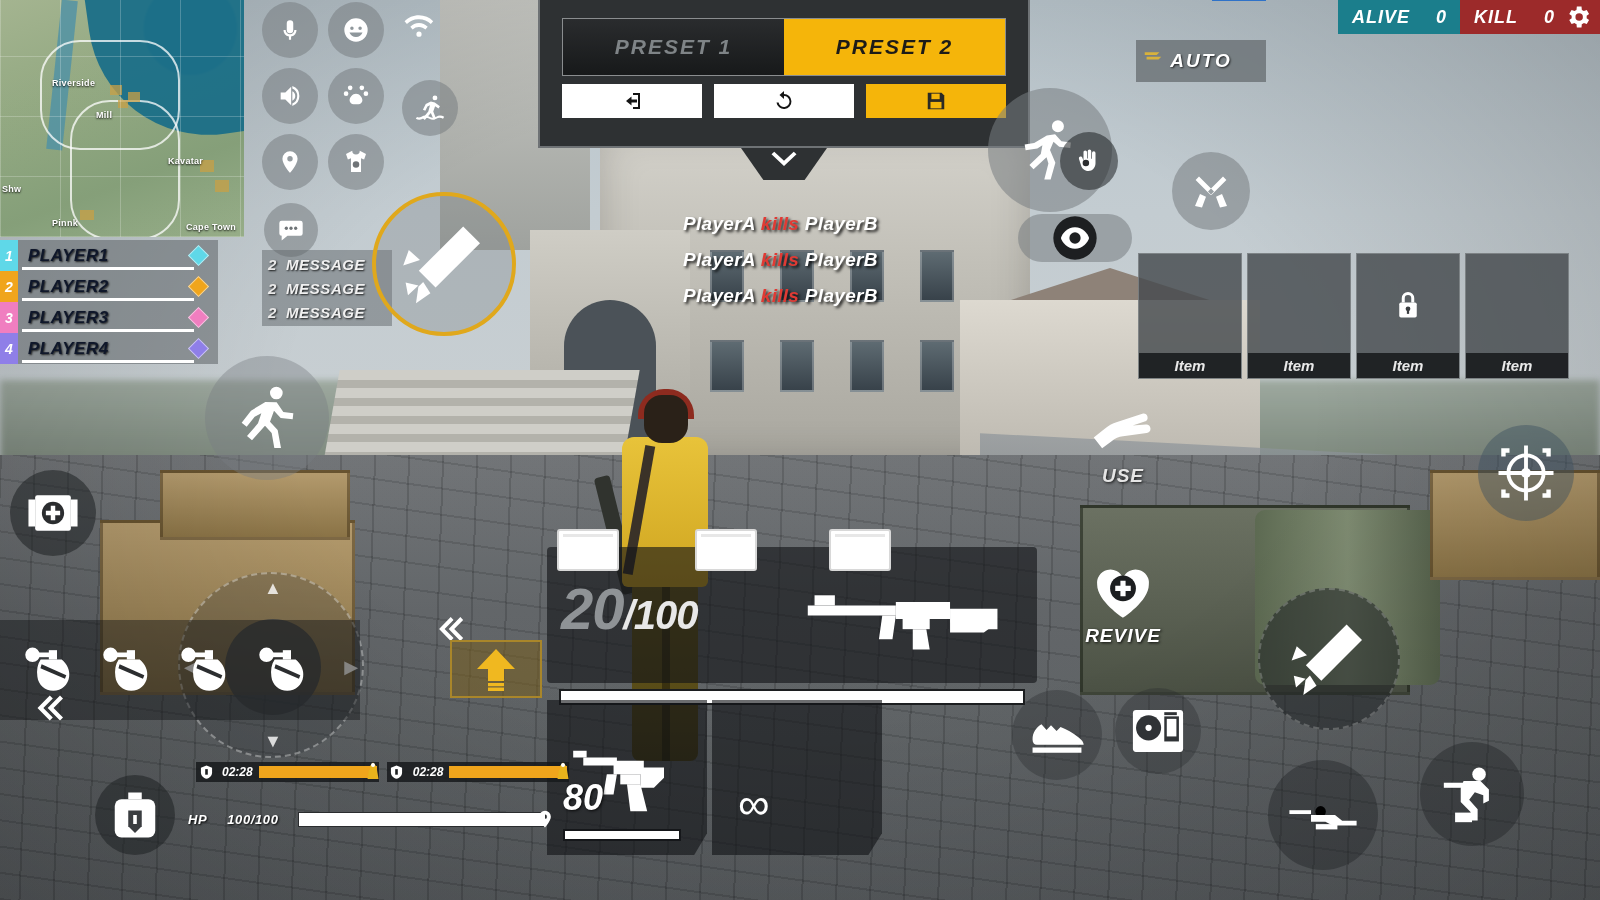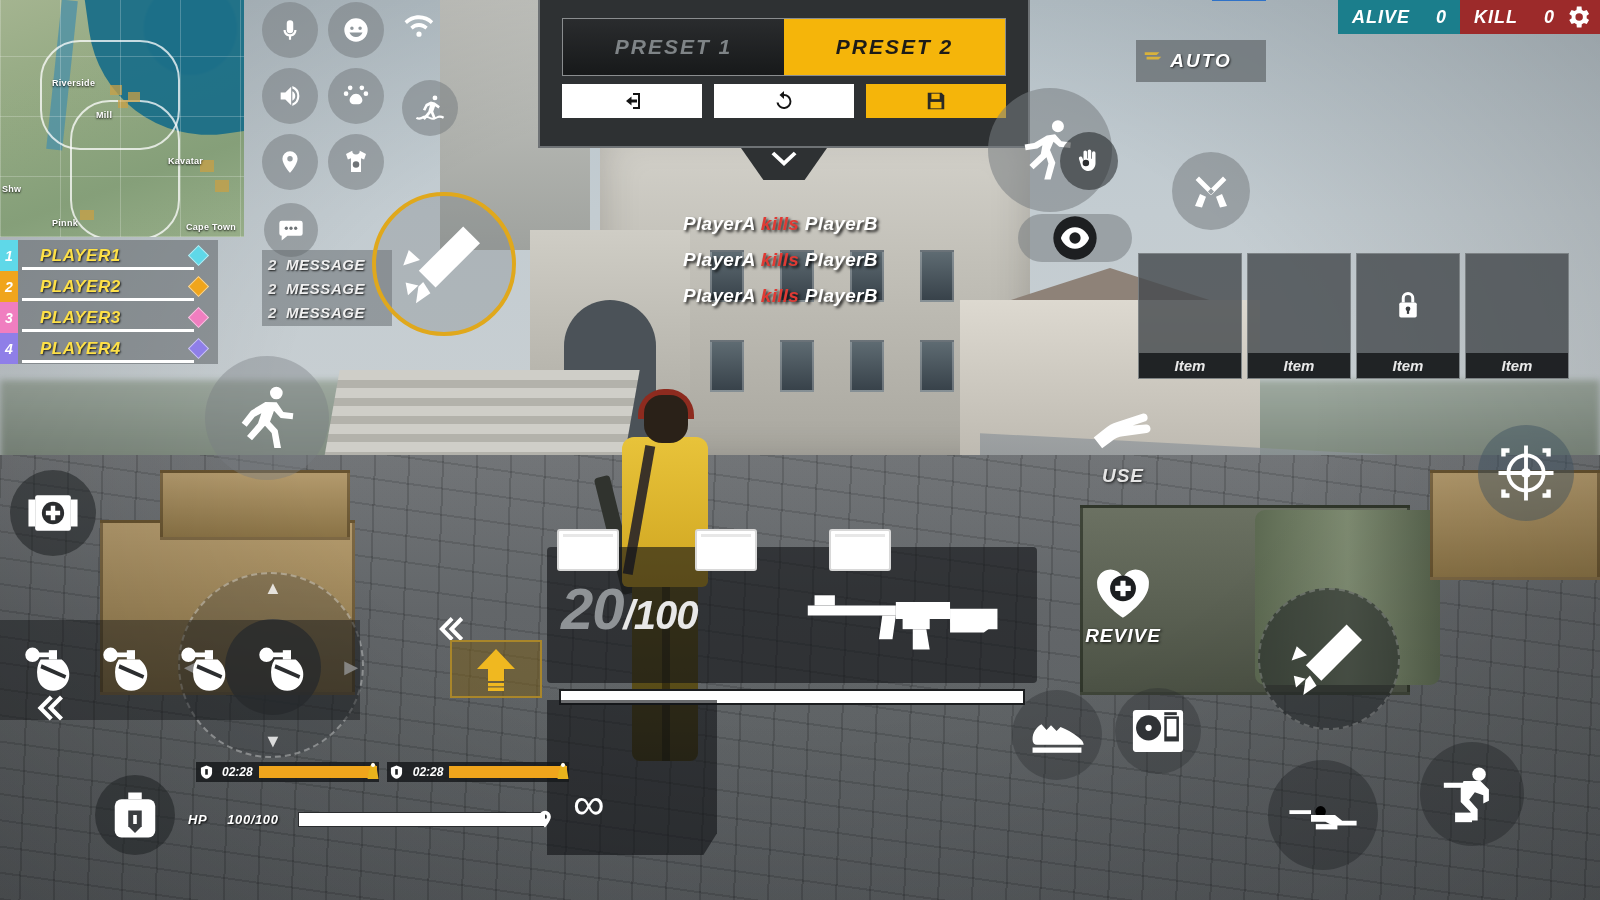--- a/index.html
+++ b/index.html
@@ -135,21 +135,21 @@
     position:absolute; color:#fff; font-size:9px; font-weight:bold;
     text-shadow:0 1px 2px rgba(0,0,0,.9); letter-spacing:.3px; white-space:nowrap;
   }
 
   
   #roster { position:absolute; left:0; top:240px; width:218px; }
   .r-row { position:relative; height:31px; display:flex; align-items:center;
            background: rgba(92,98,102,.55); }
   .r-num { width:18px; height:31px; display:flex; align-items:center; justify-content:center;
            color:#fff; font-size:14px; font-weight:bold; font-style:italic; }
-  .r-name { flex:1; padding-left:22px; color:#fde047; font-size:17px; font-weight:bold;
+  .r-name { flex:1; padding-left:10px; color:#0f172a; font-size:17px; font-weight:bold;
             font-style:italic; letter-spacing:.5px; text-shadow:1px 1px 2px rgba(0,0,0,.8); }
   .r-dia { width:15px; height:15px; margin-right:12px; transform:rotate(45deg);
            border:1px solid rgba(255,255,255,.55); }
   .r-hp { position:absolute; left:22px; bottom:1px; height:3px; background:#fff; }
 
   
   #social { position:absolute; left:262px; top:2px; width:270px; height:200px; }
 
   
   #chat { position:absolute; left:262px; top:250px; width:130px; background: rgba(95,101,105,.5); padding:2px 0; }
@@ -645,20 +645,35 @@
       <path class="wht" d="M24 10h4l-1 7h-4z"></path>
       <path class="wht" d="M30 11h8v3h-8z"></path>
       <path class="wht" d="M33 14h4l1 6h-5z"></path>
       <path class="wht" d="M46 12h12v2H46z"></path>
     </svg>
   </span>
   <div id="reload-bar"></div>
 </div>
 
 <div id="weapon-slots">
+    <div class="wslot">
+      <span class="ico w-ico">
+        <svg width="118" height="74" viewBox="0 0 34 22">
+          <path class="wht" d="M1 2h4v2H1z"></path>
+          <path class="wht" d="M4 4h10v2.4H4z"></path>
+          <path class="wht" d="M13 5h9v4h-9z"></path>
+          <path class="wht" d="M11 9h3l-1 6h-3z"></path>
+          <path class="wht" d="M15 9h6v3h-6z"></path>
+          <path class="wht" d="M17 12h4l2 8h-5z"></path>
+          <path class="wht" d="M21 7h7v3l-3 3h-4z"></path>
+        </svg>
+      </span>
+      <span class="w-count">80</span>
+      <span class="w-bar"></span>
+    </div>
     <div class="wslot empty">
       <span class="w-inf">∞</span>
     </div>
   </div>
 <span class="ico" style="position:absolute;left:432px;top:612px">
   <svg width="34" height="34" viewBox="0 0 24 24">
       <path class="wht" d="M13.2 3.6 5 12l8.2 8.4 2-2L8.9 12l6.3-6.4zM20 3.6 11.8 12 20 20.4l2-2L15.7 12 22 5.6z"></path>
     </svg>
 </span>
 <div style="position:absolute;left:450px;top:640px;width:92px;height:58px;background:rgba(120,95,30,.55);border:2px solid #a9862a;display:flex;align-items:center;justify-content:center">

